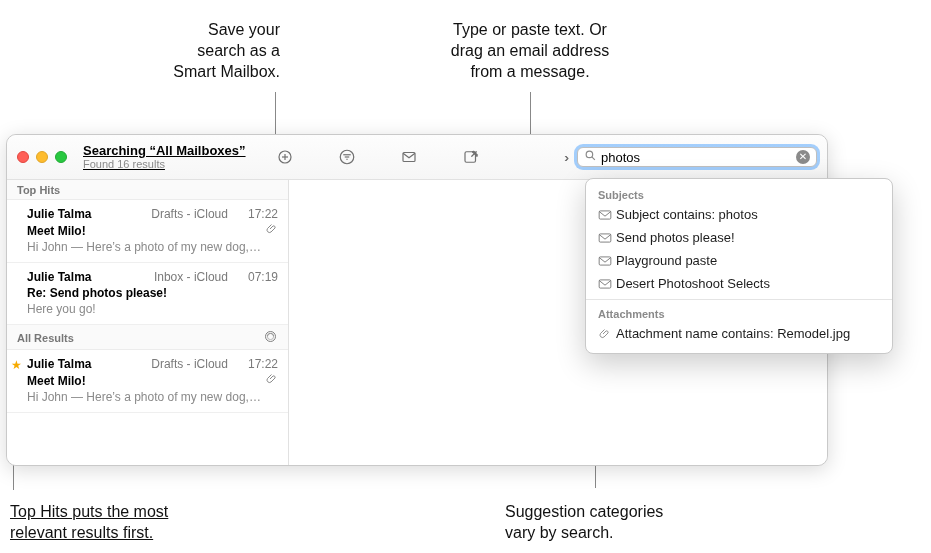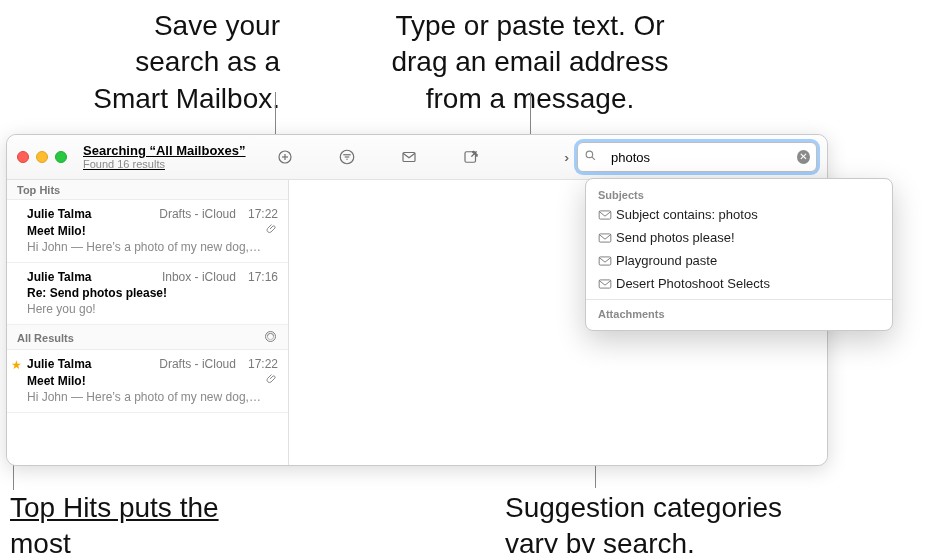--- a/index.html
+++ b/index.html
@@ -9,24 +9,25 @@
     width: 931px;
     height: 553px;
     position: relative;
     overflow: hidden;
     color: #000;
   }
 
   
   .callout {
     position: absolute;
-    font-size: 28px;
+    font-size: 16px;
     line-height: 1.3;
     text-align: center;
     color: #111;
+    margin-top: 12px;
   }
   .callout-line {
     position: absolute;
     background: #888;
   }
 
   
   .window {
     position: absolute;
     left: 6px;
@@ -69,30 +70,29 @@
   }
   .tb-icon svg { width:20px; height:18px; stroke:#707070; fill:none; stroke-width:1.6; }
 
   .tb-spacer { flex:0 0 18px; }
   .tb-grow { flex:1; }
 
   .double-chevron { font-size:13px; color:#6e6e6e; margin-right:4px; letter-spacing:-4px;}
 
   .search-wrap {
     width:240px;
-    height:30px;
+    height:20px;
     border:1px solid #bfbfbf;
     border-radius:6px;
     display:flex;
     align-items:center;
     padding:0 6px;
     background:#fff;
     position:relative;
     box-shadow: 0 0 0 3px rgba(0,122,255,0.35);
-    gap: 10px;
   }
   .search-wrap .mag { color:#8a8a8a; font-size:13px; margin-right:4px;}
   .search-input {
     flex:1;
     border:none;
     outline:none;
     font-size:13px;
     background:transparent;
   }
   .clear-btn {
@@ -169,21 +169,21 @@
     border-bottom:1px solid #efefef;
     position:relative;
   }
   .msg .row1 {
     display:flex;
     align-items:baseline;
     gap:6px;
     font-size:12px;
   }
   .msg .sender { font-weight:700; flex:0 0 auto; }
-  .msg .location { color:#7a7a7a; flex:1; text-align:right; margin-right:6px;}
+  .msg .location { color:#7a7a7a; flex:1; text-align:right; margin-right:14px;}
   .msg .time { color:#7a7a7a; }
   .msg .row2 {
     display:flex;
     align-items:center;
     justify-content:space-between;
     font-size:12px;
     margin-top:2px;
   }
   .msg .subject { font-weight:600; }
   .msg .clip { color:#8a8a8a; font-size:13px;}
@@ -333,20 +333,28 @@
             <rect x="2" y="3" width="20" height="14" rx="2"></rect>
             <polyline points="2,4 12,12 22,4"></polyline>
           </svg>
       </span>
       <span>Desert Photoshoot Selects</span>
     </div>
 
     <div class="suggest-divider"></div>
 
     <div class="suggest-heading">Attachments</div>
+    <div class="suggest-item">
+      <span class="ico">
+        <svg viewBox="0 0 24 24">
+            <path d="M8 12 L14 6 a3 3 0 0 1 4 4 L10 18 a5 5 0 0 1 -7 -7 L11 3"></path>
+          </svg>
+      </span>
+      <span>Attachment name contains: Remodel.jpg</span>
+    </div>
   </div>
 
   <div class="body-split">
     <div class="list-pane">
 
       <div class="section-header">
         <span>Top Hits</span>
       </div>
 
       <div class="msg">
@@ -363,21 +371,21 @@
               </svg>
           </span>
         </div>
         <div class="preview">Hi John — Here’s a photo of my new dog,…</div>
       </div>
 
       <div class="msg">
         <div class="row1">
           <span class="sender">Julie Talma</span>
           <span class="location">Inbox - iCloud</span>
-          <span class="time">17:16</span>
+          <span class="time">07:19</span>
         </div>
         <div class="row2">
           <span class="subject">Re: Send photos please!</span>
         </div>
         <div class="preview">Here you go!</div>
       </div>
 
       <div class="section-header">
         <span>All Results</span>
         <span class="right-ico">

